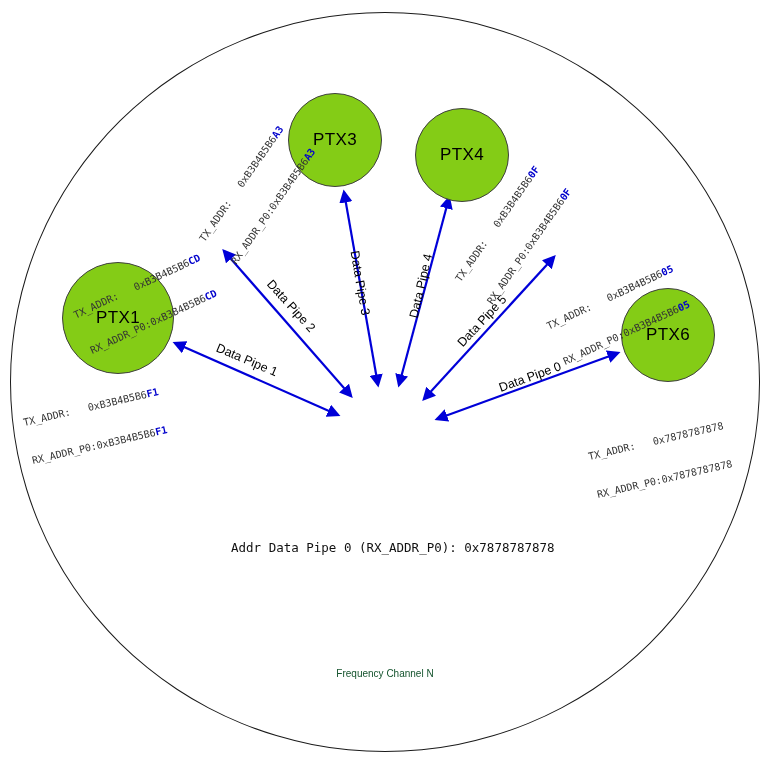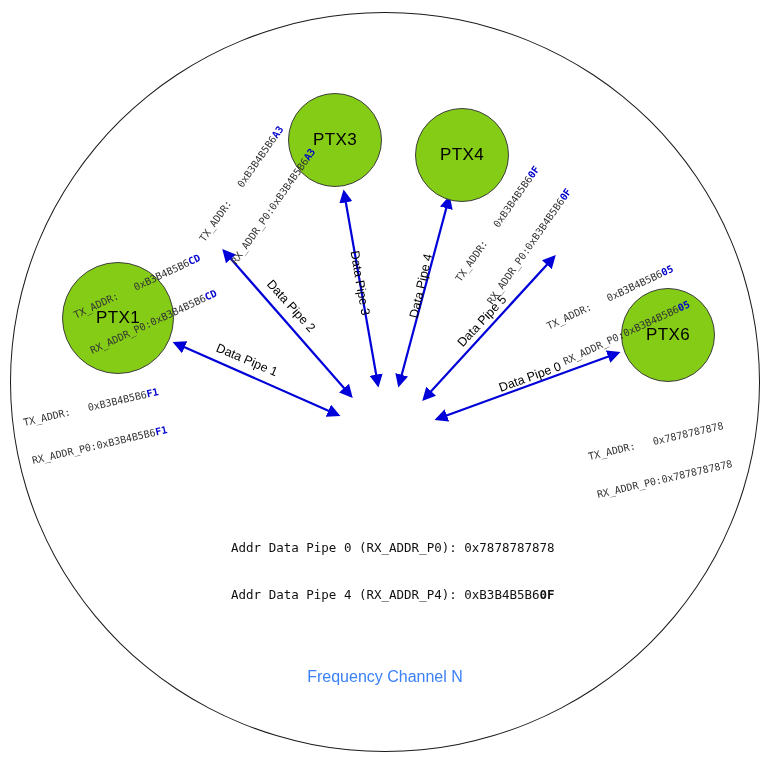--- a/index.html
+++ b/index.html
@@ -14,21 +14,21 @@
   svg.arrows{position:absolute;left:0;top:0;z-index:2}
   .pipe-label{position:absolute;font-size:12.5px;color:#000;white-space:nowrap;z-index:4;
     transform:translate(-50%,-50%) rotate(var(--r))}
   .addr{position:absolute;font-family:"DejaVu Sans Mono",monospace;font-size:10px;line-height:13px;
     color:#333;white-space:pre;transform-origin:50% 50%;z-index:4}
   .addr .hl{color:#0000cc;font-weight:bold}
   .addr-table{position:absolute;font-family:"DejaVu Sans Mono",monospace;font-size:12.5px;
     line-height:15.6px;color:#111;white-space:pre;z-index:4}
   .addr-table .tb{font-weight:bold}
   .title{position:absolute;left:385px;top:668px;transform:translateX(-50%);
-    font-size:16px;color:#3b82f6;z-index:4}
+    font-size:10px;color:#14532d;z-index:4}
 </style>
 </head>
 <body>
 
 <div class="stage">
 
   <div class="big-circle"></div>
 
   <svg class="arrows" width="771" height="757">
     <defs>
@@ -87,19 +87,18 @@
     <div class="addr-line"><span>TX_ADDR:   </span><span>0xB3B4B5B6</span><span class="hl">05</span></div>
     <div class="addr-line"><span>RX_ADDR_P0:</span><span>0xB3B4B5B6</span><span class="hl">05</span></div>
   </div>
   <div class="addr" style="left:591px;top:408px;transform:rotate(-13deg)">
     <div class="addr-line"><span>TX_ADDR:   </span><span>0x7878787878</span><span class="hl"></span></div>
     <div class="addr-line"><span>RX_ADDR_P0:</span><span>0x7878787878</span><span class="hl"></span></div>
   </div>
 
   <div class="addr-table" style="left:231px;top:509px">
     <div class="t-row"><span>Addr Data Pipe 0 (RX_ADDR_P0): 0x7878787878</span><span class="tb"></span></div>
-    <div class="t-row"><span>Addr Data Pipe 4 (RX_ADDR_P4): 0xB3B4B5B6</span><span class="tb">0F</span></div>
     
   </div>
 
   <div class="title">Frequency Channel N</div>
 
 </div>
 
 </body></html>

